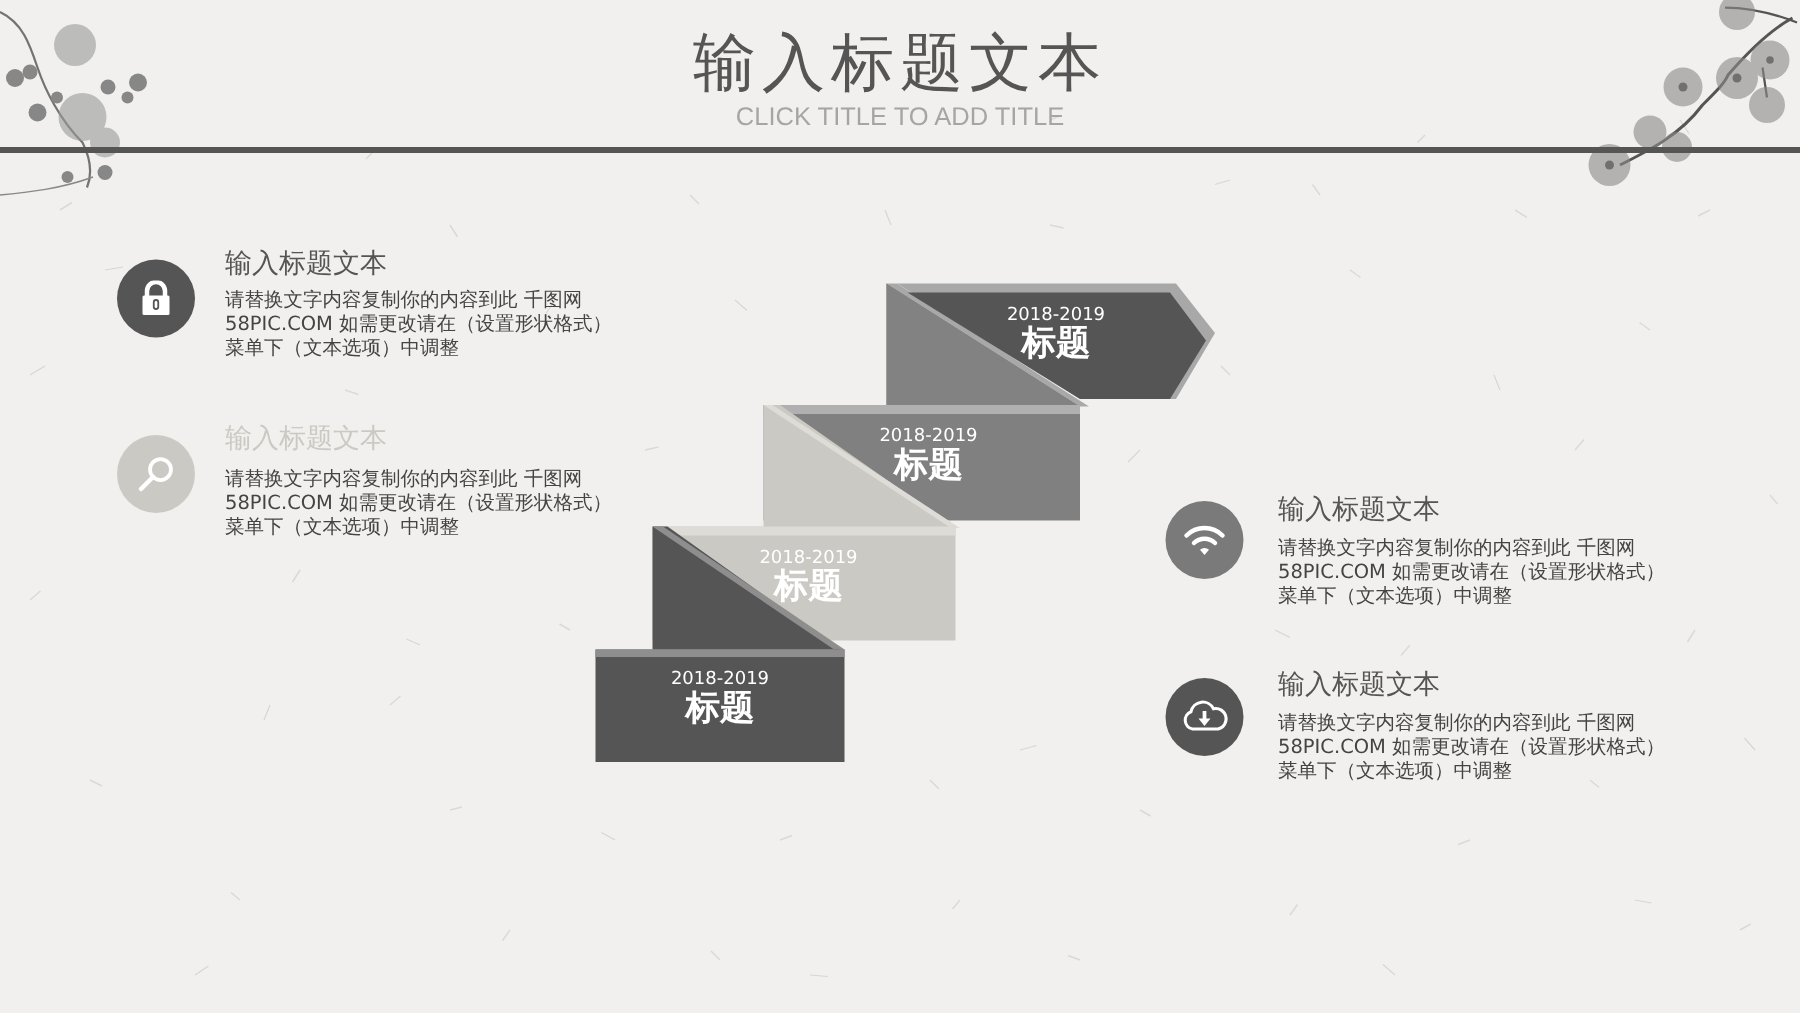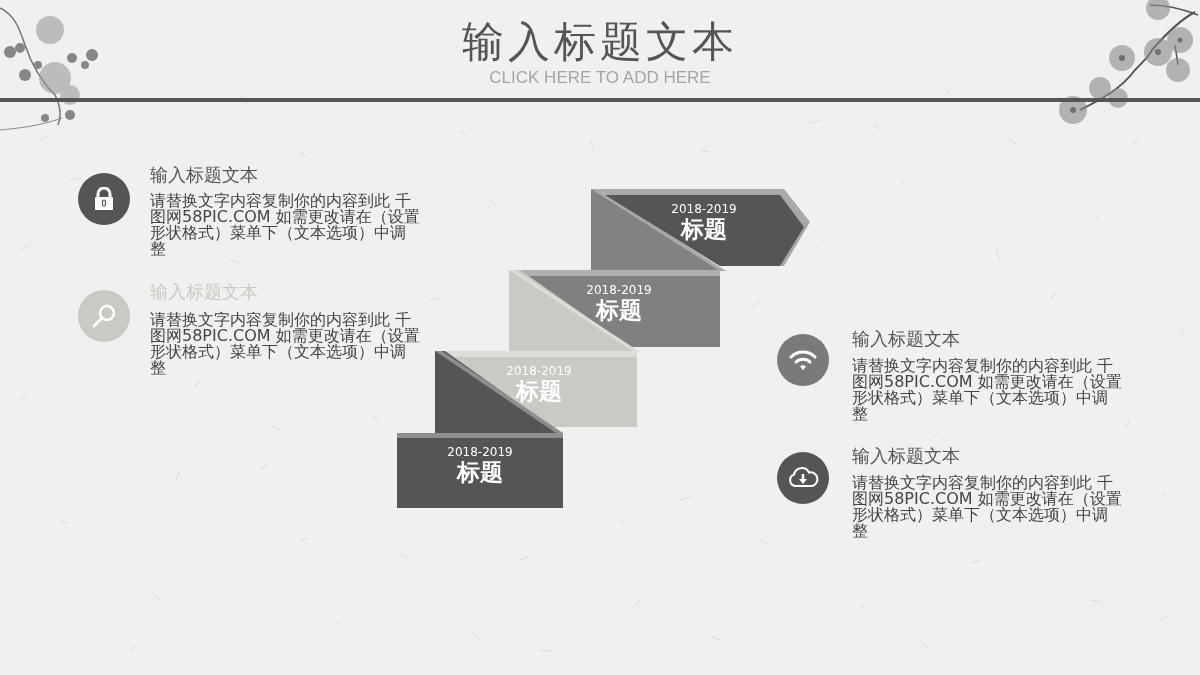--- a/index.html
+++ b/index.html
@@ -23,21 +23,21 @@
 
     .info { position: absolute; width: 290px; }
     .info .icon-circle {
       position: absolute; width: 52px; height: 52px; border-radius: 50%;
       display: flex; align-items: center; justify-content: center;
     }
     .info .heading {
       position: absolute; font-size: 18px; font-weight: normal; color: #555; white-space: nowrap;
     }
     .info .body {
-      position: absolute; font-size: 16px; line-height: 16px; color: #444; width: 270px;
+      position: absolute; font-size: 13px; line-height: 16px; color: #444; width: 270px;
     }
 
     .stairs { position: absolute; left: 0; top: 0; width: 1200px; height: 675px; pointer-events: none; }
     .step-label { position: absolute; width: 140px; text-align: center; color: #fff; pointer-events: auto; }
     .step-label .yr { font-size: 12px; font-weight: normal; line-height: 15px; }
     .step-label .ttl { font-size: 23px; font-weight: bold; line-height: 24px; }
   </style>
 </head>
 <body>
 
@@ -85,21 +85,21 @@
   </g>
   <g fill="#555" opacity="0.7">
     <circle cx="82" cy="58" r="3"></circle>
       <circle cx="118" cy="52" r="3"></circle>
       <circle cx="140" cy="40" r="2.5"></circle>
       <circle cx="33" cy="110" r="3"></circle>
   </g>
 </svg>
 
 <div class="title">输入标题文本</div>
-<div class="subtitle">CLICK HERE TO ADD HERE</div>
+<div class="subtitle">CLICK TITLE TO ADD TITLE</div>
 <div class="header-rule"></div>
 
 <div class="info" style="left:78px; top:163px;">
   <div class="icon-circle" style="left:0; top:10px; background:#555;">
     <svg width="22" height="24" viewBox="0 0 22 24">
       <path d="M5 11 V7 a6 6 0 0 1 12 0 V11" stroke="#fff" stroke-width="3" fill="none"></path>
       <rect x="2" y="10" width="18" height="13" rx="1" fill="#fff"></rect>
       <rect x="9.5" y="13" width="3" height="6" rx="1.5" fill="none" stroke="#555" stroke-width="1.2"></rect>
     </svg>
   </div>

